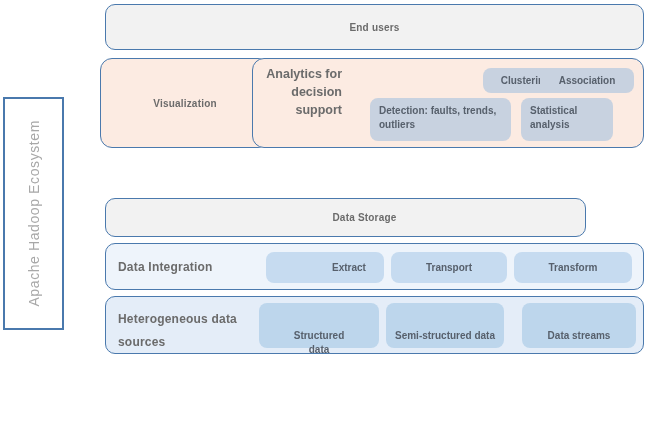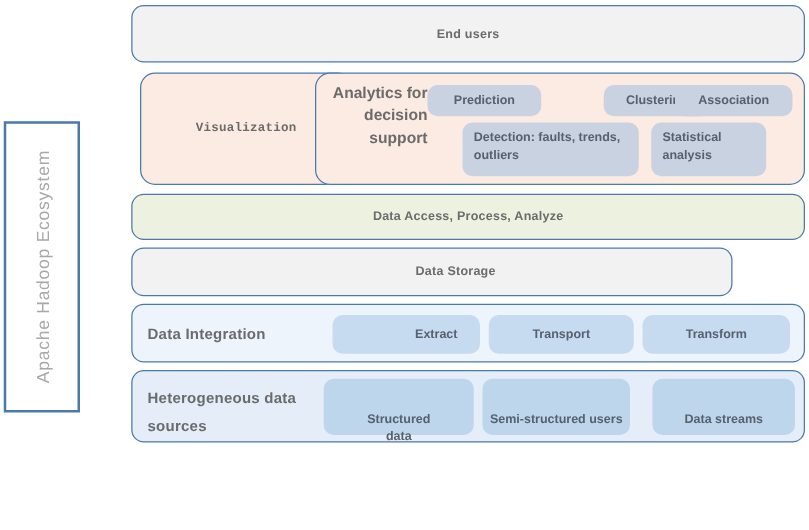--- a/index.html
+++ b/index.html
@@ -56,21 +56,21 @@
   }
   .chip.top-align {
     align-items: flex-start;
     padding-top: 26px;
   }
   .analytics-chip { background: var(--analytics-chip); }
   .integration-chip { background: var(--integration-chip); }
   .hetero-chip { background: var(--hetero-chip); }
 
   .end-users   { left: 105px; top: 4px;   width: 539px; height: 46px; background: var(--light-gray); }
-  .visualization { left: 112px; top: 58px; width: 170px; height: 90px; background: var(--peach); border-radius: 12px; font-family: Liberation Mono, monospace; }
+  .visualization { left: 100px; top: 58px; width: 170px; height: 90px; background: var(--peach); border-radius: 12px; }
   .analytics   { left: 252px; top: 58px;  width: 392px; height: 90px; background: var(--peach); border-radius: 12px; display: block; }
   .analytics-label {
     position: absolute; left: 5px; top: 7px; width: 84px;
     text-align: right; font-weight: bold; font-size: 12.5px;
     color: var(--label-text); line-height: 1.42; white-space: pre-line;
   }
   .chip-prediction  { left: 89px;  top: 9px;  width: 91px;  height: 25px; }
   .chip-clustering  { left: 190px; top: 9px;  width: 85px;  height: 25px; margin-left: 40px; }
   .chip-association { left: 287px; top: 9px;  width: 94px;  height: 25px; }
   .chip-detection   { left: 117px; top: 39px; width: 141px; height: 43px; }
@@ -120,32 +120,28 @@
   </div>
 
   <div class="box visualization">
     <span class="row-title">Visualization</span>
   </div>
 
   <div class="box analytics">
     <span class="analytics-label">Analytics for
 decision
 support</span>
-    <div class="chip analytics-chip chip-prediction">Prediction</div>
     <div class="chip analytics-chip chip-clustering">Clustering</div>
     <div class="chip analytics-chip chip-detection left-align">Detection: faults, trends,
 outliers</div>
     <div class="chip analytics-chip chip-association">Association</div>
     <div class="chip analytics-chip chip-statistical left-align">Statistical
 analysis</div>
   </div>
 
-  <div class="box data-access">
-    <span class="row-title">Data Access, Process, Analyze</span>
-  </div>
 
   <div class="box data-storage">
     <span class="row-title">Data Storage</span>
   </div>
 
   <div class="box integration">
     <div class="integration-label">
       <span class="side-title">Data Integration</span>
     </div>
     <div class="chip integration-chip chip-extract">Extract</div>
@@ -153,17 +149,17 @@
     <div class="chip integration-chip chip-transform">Transform</div>
   </div>
 
   <div class="box heterogeneous">
     <div class="heterogeneous-label">
       <span class="side-title">Heterogeneous data
 sources</span>
     </div>
     <div class="chip hetero-chip chip-structured top-align">Structured
 data</div>
-    <div class="chip hetero-chip chip-semi top-align">Semi-structured users</div>
+    <div class="chip hetero-chip chip-semi top-align">Semi-structured data</div>
     <div class="chip hetero-chip chip-streams top-align">Data streams</div>
   </div>
 
 </div>
 
 </body></html>

